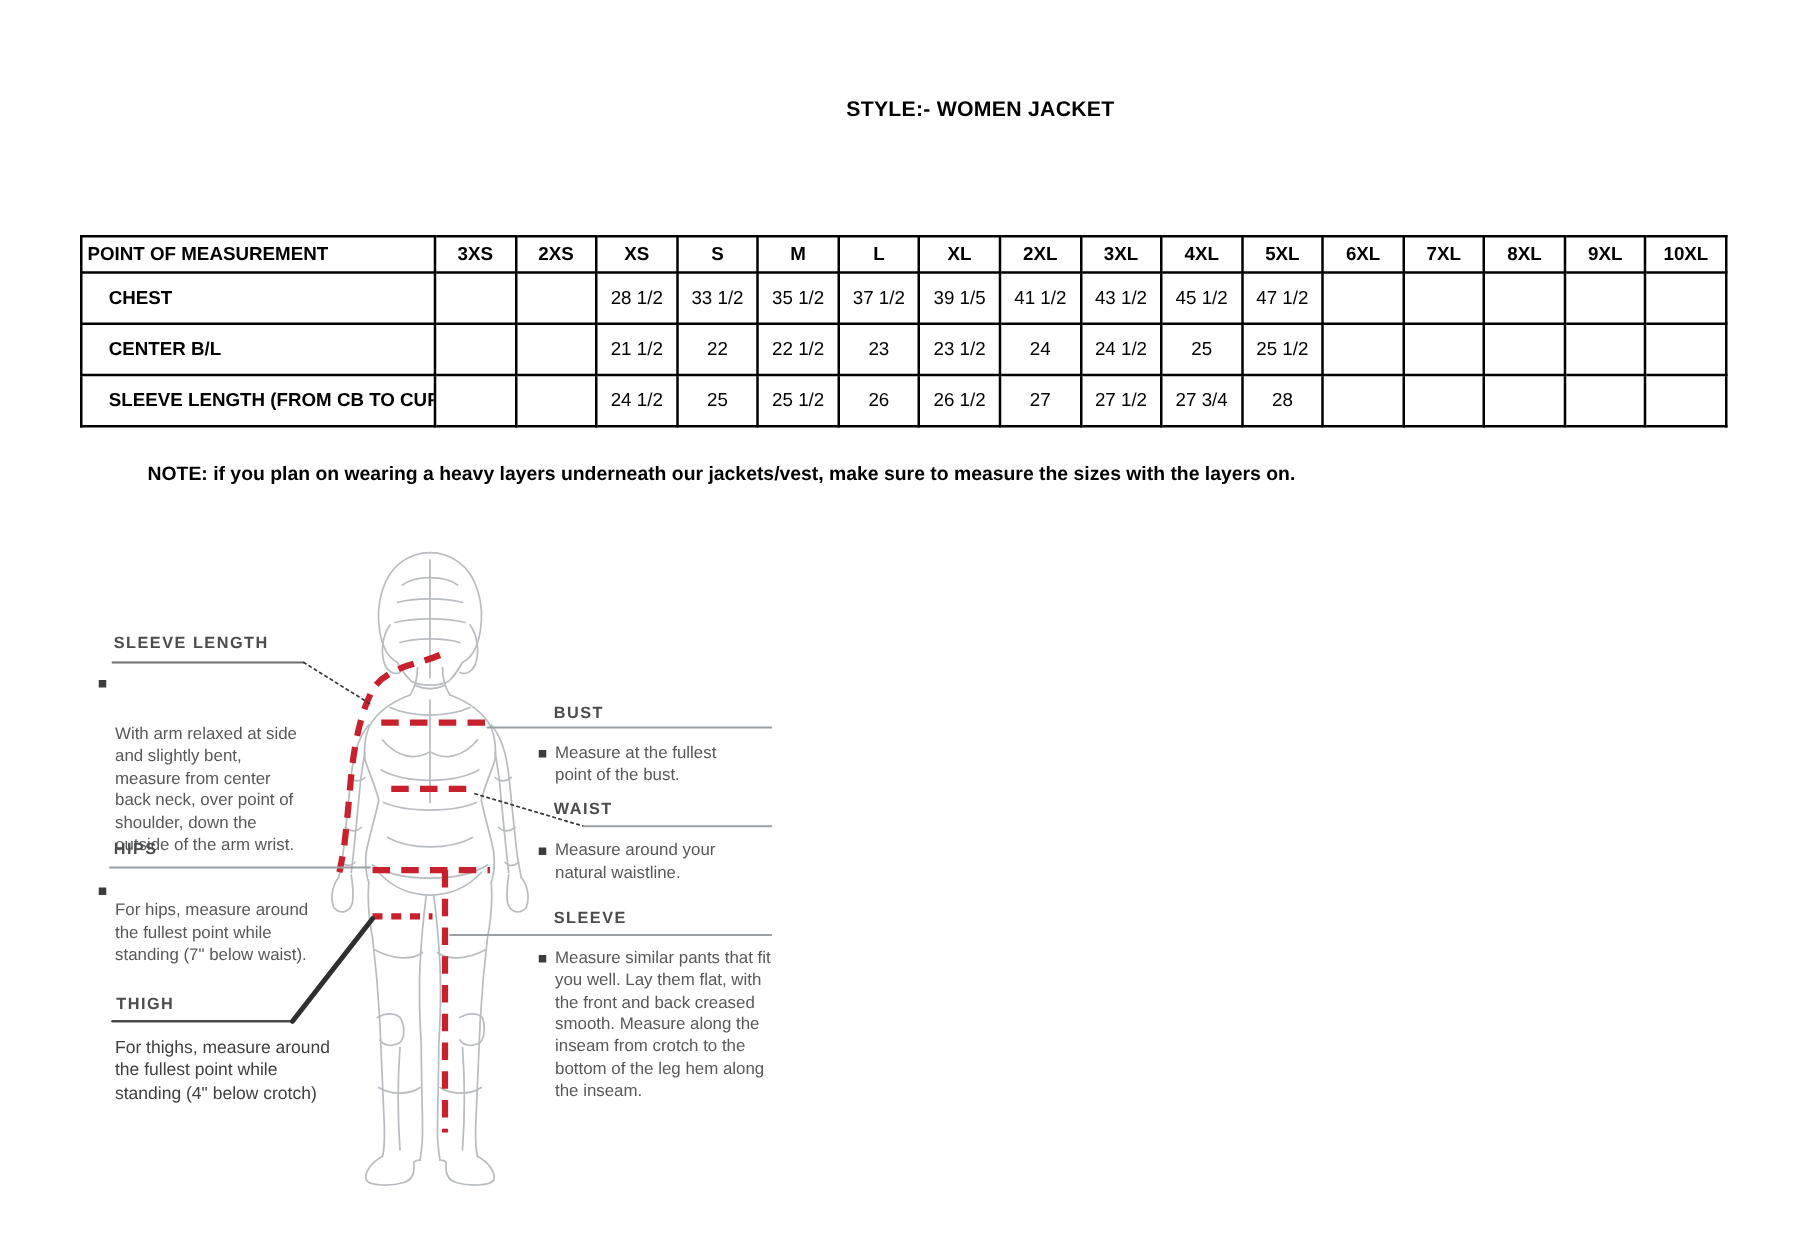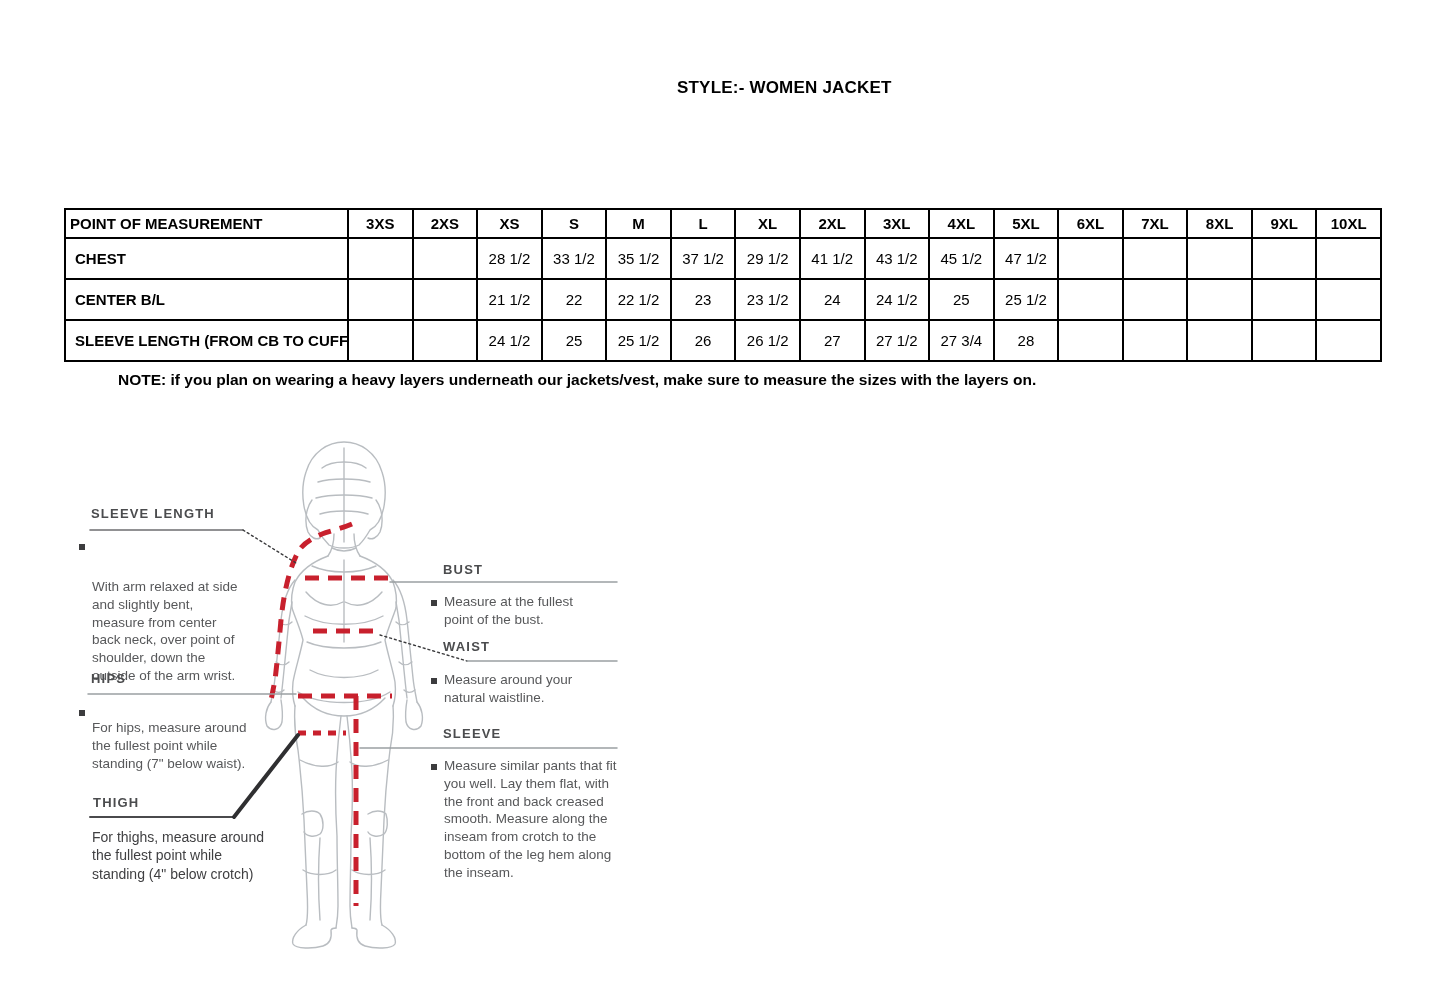--- a/index.html
+++ b/index.html
@@ -5,26 +5,26 @@
   * { margin:0; padding:0; box-sizing:border-box; }
   html,body { background:#ffffff; }
   body { font-family:"Liberation Sans", sans-serif; color:#000; }
   .page { position:relative; width:1445px; height:987px; background:#fff; overflow:hidden; }
 
   
   .doc-title { position:absolute; left:677px; top:78px; font-size:17px; font-weight:700; letter-spacing:.2px; }
 
   
   .size-table-wrap { position:absolute; left:64px; top:188px; }
-  table.size-table { border-collapse:collapse; table-layout:fixed; width:1318px;margin-top:20px; }
+  table.size-table { border-collapse:collapse; table-layout:fixed; width:1318px; }
   table.size-table th, table.size-table td { border:2px solid #000; overflow:hidden; white-space:nowrap; }
   table.size-table th { height:29px; font-size:15px; font-weight:700; text-align:center; }
   table.size-table th:first-child { width:283px; text-align:left; padding-left:4px; }
   table.size-table td { height:41px; font-size:15px; font-weight:400; text-align:center; }
-  table.size-table td.rowlabel { font-weight:700; text-align:left; padding-left:9px; font-size:15px; }
+  table.size-table td.rowlabel { font-weight:700; text-align:left; padding-left:21px; font-size:15px; }
 
   
   .note-line { position:absolute; left:70px; top:371px; font-size:15.5px; font-weight:700;margin-left:48px; }
 
   
   .diagram { position:absolute; left:0; top:430px; width:1445px; height:557px; }
   .diagram svg { position:absolute; left:0; top:0; }
 
   .guide-heading { position:absolute; font-size:13px; font-weight:600; color:#4b4c4e; letter-spacing:1.2px; white-space:nowrap; }
   .guide-desc { position:absolute; font-size:13.5px; line-height:1.32; color:#57585a; }
@@ -62,21 +62,21 @@
         </thead>
         <tbody>
           <tr>
             <td class="rowlabel">CHEST</td>
             <td></td>
             <td></td>
             <td>28 1/2</td>
             <td>33 1/2</td>
             <td>35 1/2</td>
             <td>37 1/2</td>
-            <td>29 1/2</td>
+            <td>39 1/5</td>
             <td>41 1/2</td>
             <td>43 1/2</td>
             <td>45 1/2</td>
             <td>47 1/2</td>
             <td></td>
             <td></td>
             <td></td>
             <td></td>
             <td></td>
           </tr>

